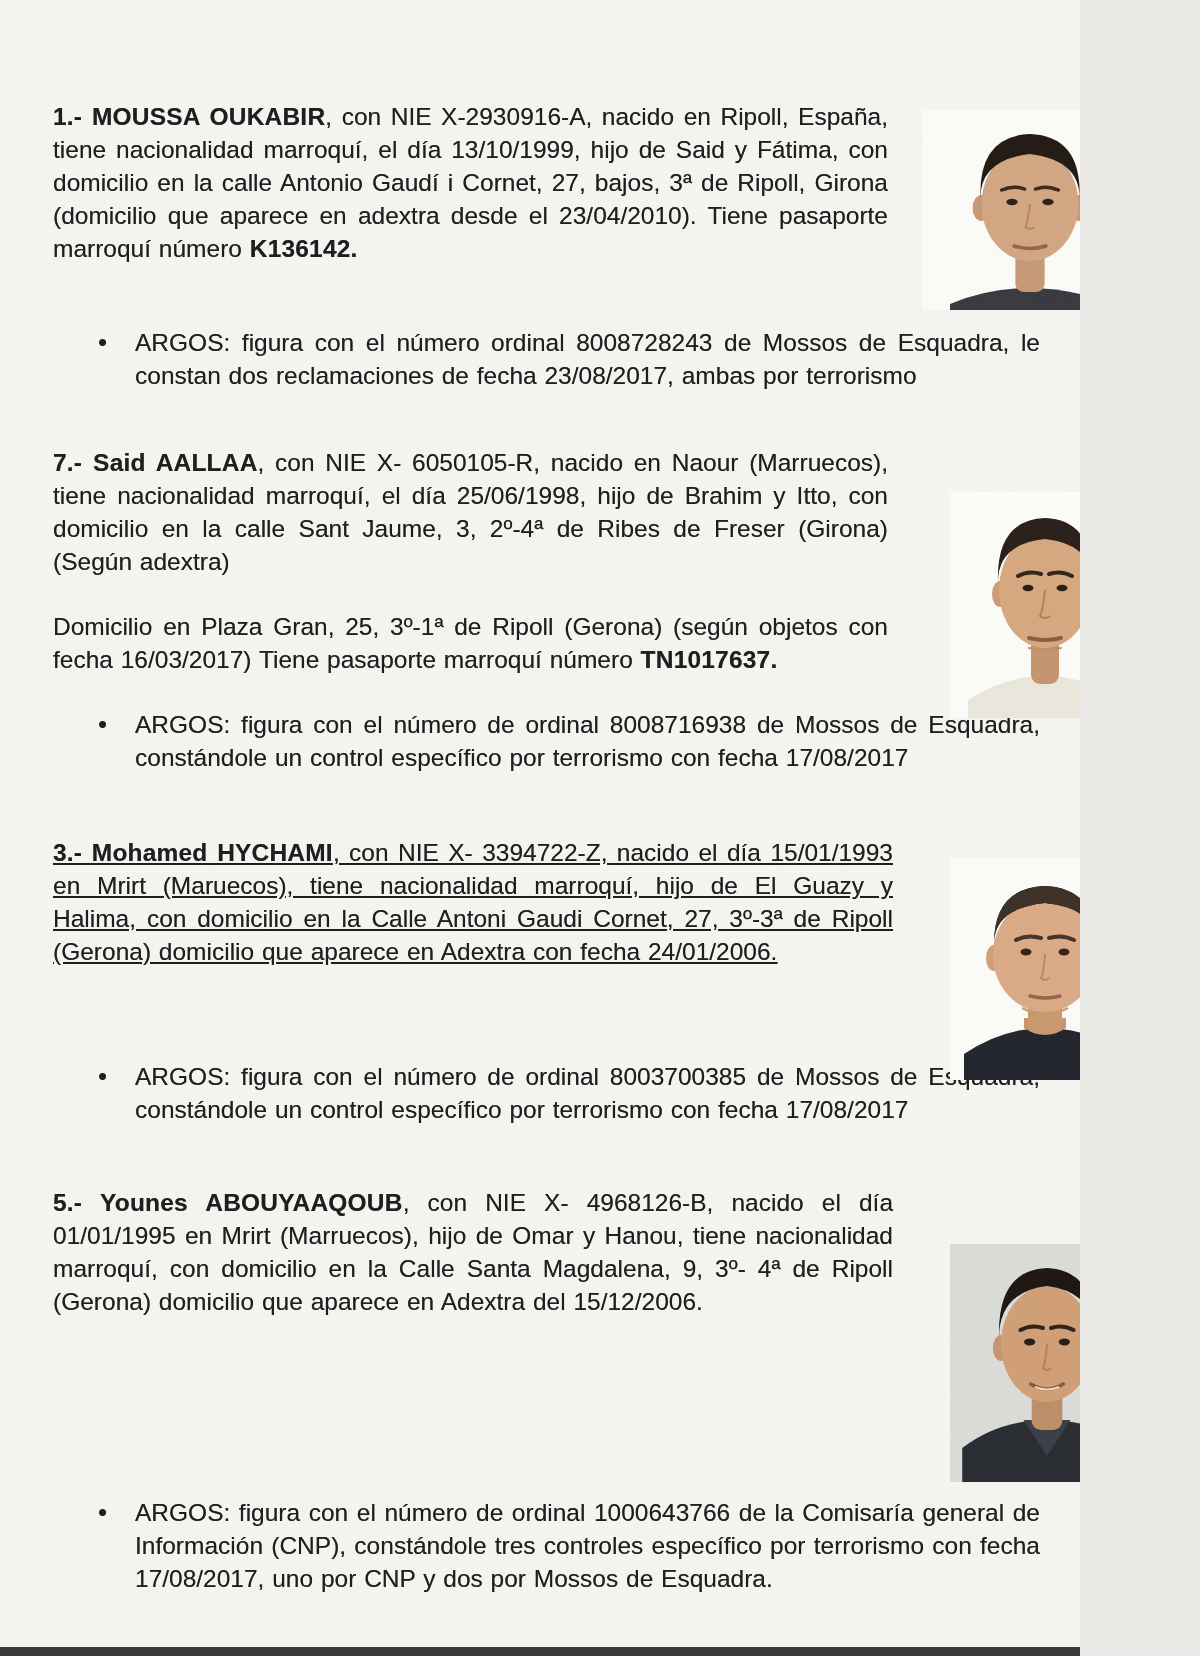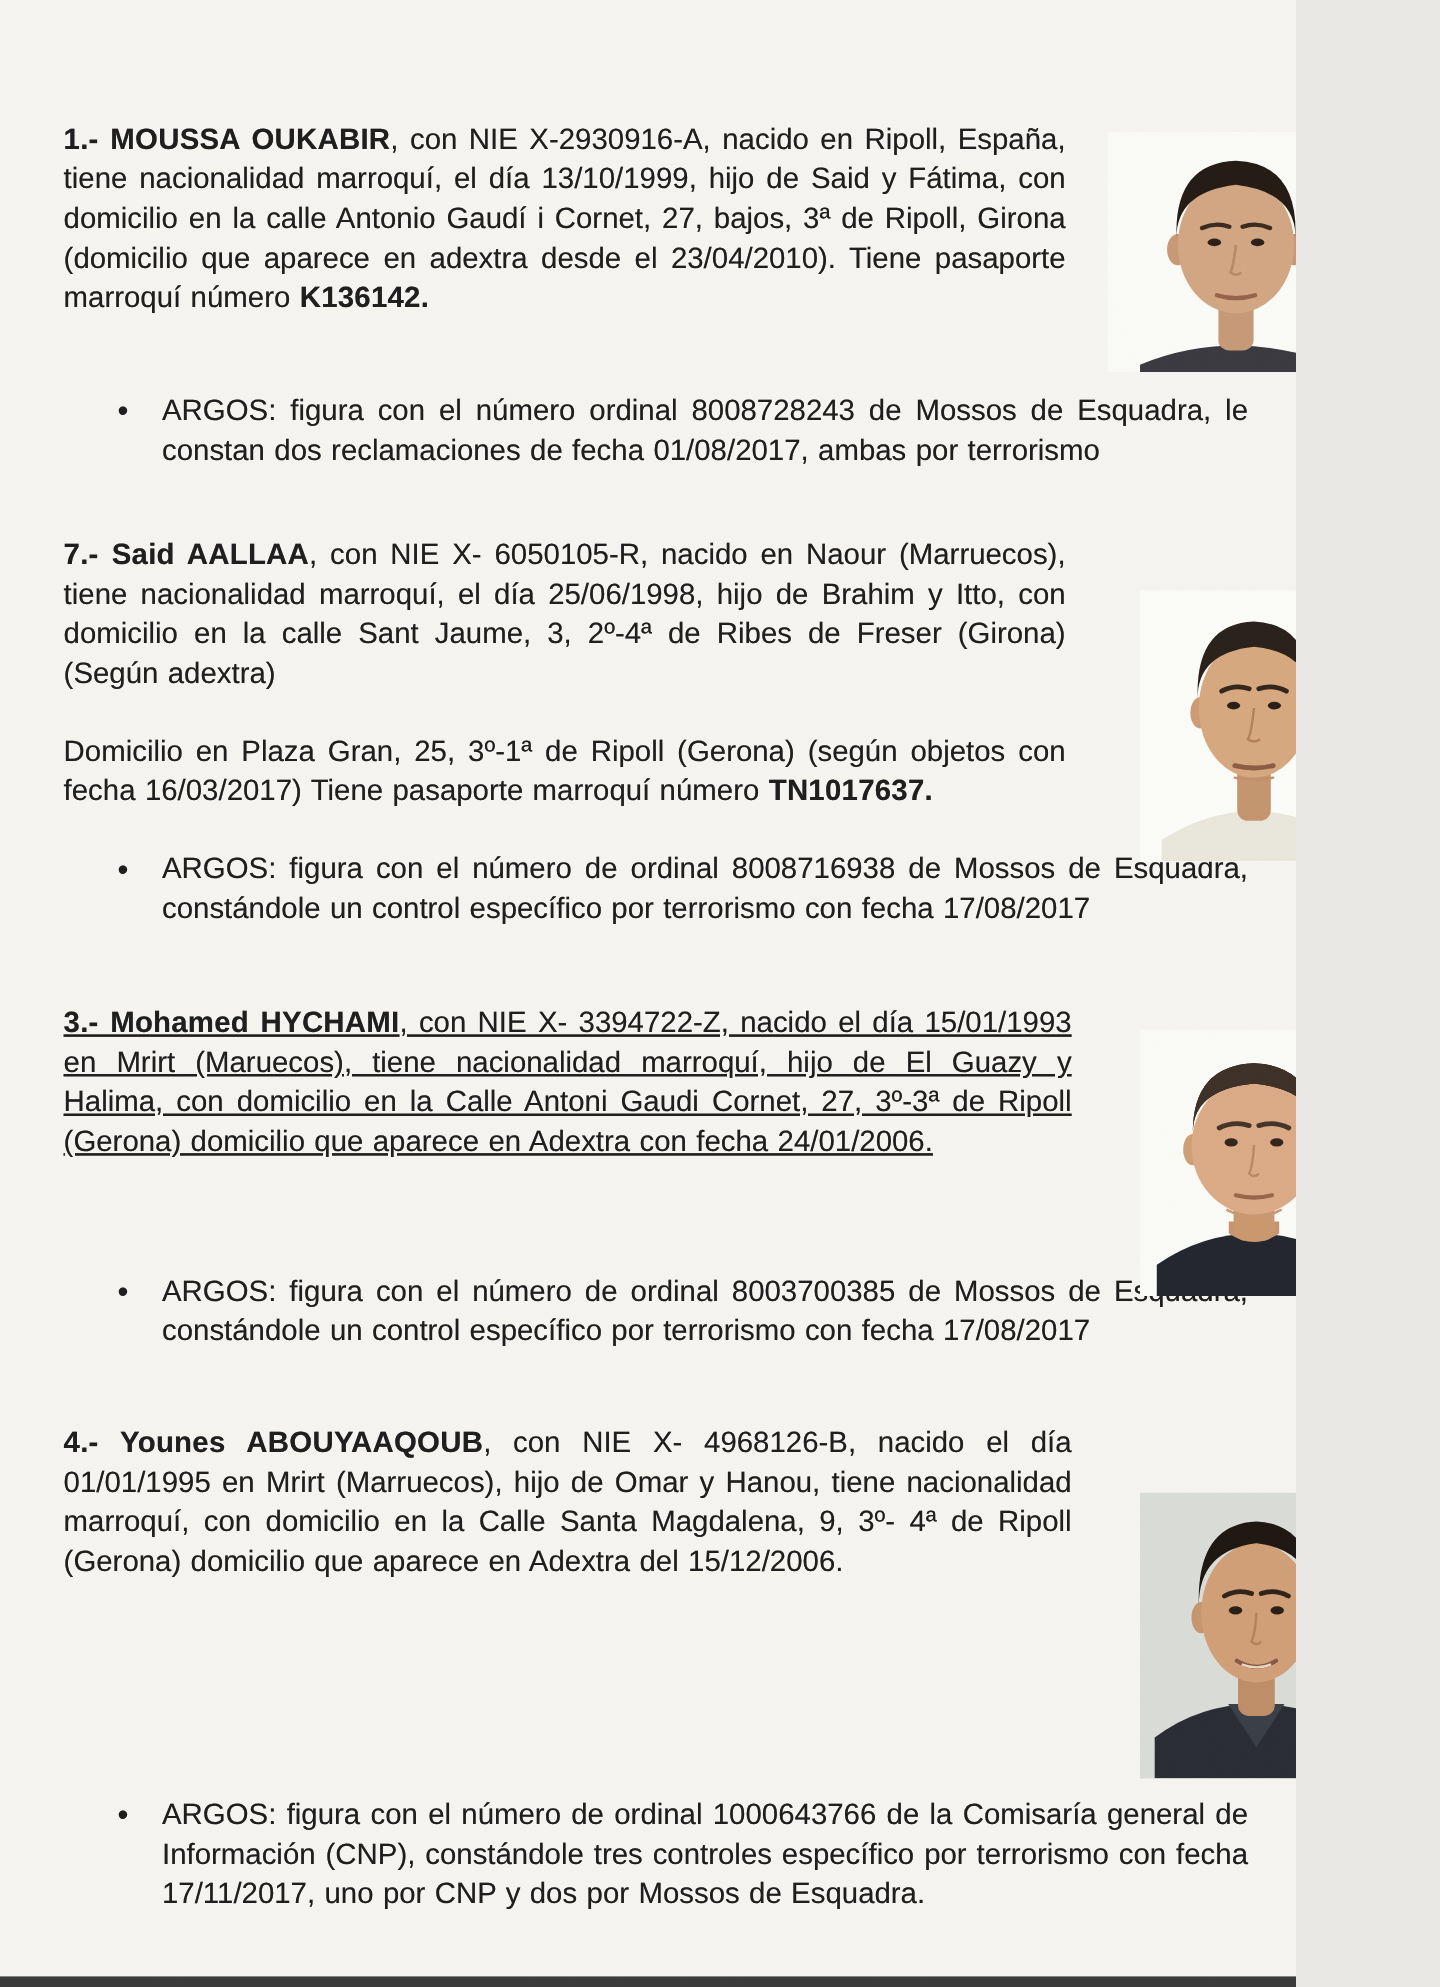--- a/index.html
+++ b/index.html
@@ -61,44 +61,44 @@
 </head>
 <body>
 
 <div class="page">
 
   <p class="entry-text" style="top:100px;left:53px;width:835px;"><b>1.- MOUSSA OUKABIR</b><span>, con NIE X-2930916-A, nacido en Ripoll, España, tiene nacionalidad marroquí, el día 13/10/1999, hijo de Said y Fátima, con domicilio en la calle Antonio Gaudí i Cornet, 27, bajos, 3ª de Ripoll, Girona (domicilio que aparece en adextra desde el 23/04/2010). Tiene pasaporte marroquí número</span>
     <b>K136142.</b></p>
 
   <div class="bullet-item" style="top:326px;left:98px;">
     <span class="bullet-dot">•</span>
-    <span class="bullet-text">ARGOS: figura con el número ordinal 8008728243 de Mossos de Esquadra, le constan dos reclamaciones de fecha 01/08/2017, ambas por terrorismo</span>
+    <span class="bullet-text">ARGOS: figura con el número ordinal 8008728243 de Mossos de Esquadra, le constan dos reclamaciones de fecha 23/08/2017, ambas por terrorismo</span>
   </div>
 
   <p class="entry-text" style="top:446px;left:53px;width:835px;"><b>7.- Said AALLAA</b><span>, con NIE X- 6050105-R, nacido en Naour (Marruecos), tiene nacionalidad marroquí, el día 25/06/1998, hijo de Brahim y Itto, con domicilio en la calle Sant Jaume, 3, 2º-4ª de Ribes de Freser (Girona) (Según adextra)</span></p>
   <p class="entry-text" style="top:578px;left:53px;width:835px;margin-top:32px;"><span>Domicilio en Plaza Gran, 25, 3º-1ª de Ripoll (Gerona) (según objetos con fecha 16/03/2017) Tiene pasaporte marroquí número</span>
     <b>TN1017637.</b></p>
 
   <div class="bullet-item" style="top:708px;left:98px;">
     <span class="bullet-dot">•</span>
     <span class="bullet-text">ARGOS: figura con el número de ordinal 8008716938 de Mossos de Esquadra, constándole un control específico por terrorismo con fecha 17/08/2017</span>
   </div>
 
   <p class="entry-text" style="top:836px;left:53px;width:840px;text-decoration:underline;"><b>3.- Mohamed HYCHAMI</b><span>, con NIE X- 3394722-Z, nacido el día 15/01/1993 en Mrirt (Maruecos), tiene nacionalidad marroquí, hijo de El Guazy y Halima, con domicilio en la Calle Antoni Gaudi Cornet, 27, 3º-3ª de Ripoll (Gerona) domicilio que aparece en Adextra con fecha 24/01/2006.</span></p>
 
   <div class="bullet-item" style="top:1060px;left:98px;">
     <span class="bullet-dot">•</span>
     <span class="bullet-text">ARGOS: figura con el número de ordinal 8003700385 de Mossos de Esquadra, constándole un control específico por terrorismo con fecha 17/08/2017</span>
   </div>
 
-  <p class="entry-text" style="top:1186px;left:53px;width:840px;"><b>4.- Younes ABOUYAAQOUB</b><span>, con NIE X- 4968126-B, nacido el día 01/01/1995 en Mrirt (Marruecos), hijo de Omar y Hanou, tiene nacionalidad marroquí, con domicilio en la Calle Santa Magdalena, 9, 3º- 4ª de Ripoll (Gerona) domicilio que aparece en Adextra del 15/12/2006.</span></p>
+  <p class="entry-text" style="top:1186px;left:53px;width:840px;"><b>5.- Younes ABOUYAAQOUB</b><span>, con NIE X- 4968126-B, nacido el día 01/01/1995 en Mrirt (Marruecos), hijo de Omar y Hanou, tiene nacionalidad marroquí, con domicilio en la Calle Santa Magdalena, 9, 3º- 4ª de Ripoll (Gerona) domicilio que aparece en Adextra del 15/12/2006.</span></p>
 
   <div class="bullet-item" style="top:1496px;left:98px;">
     <span class="bullet-dot">•</span>
-    <span class="bullet-text">ARGOS: figura con el número de ordinal 1000643766 de la Comisaría general de Información (CNP), constándole tres controles específico por terrorismo con fecha 17/11/2017, uno por CNP y dos por Mossos de Esquadra.</span>
+    <span class="bullet-text">ARGOS: figura con el número de ordinal 1000643766 de la Comisaría general de Información (CNP), constándole tres controles específico por terrorismo con fecha 17/08/2017, uno por CNP y dos por Mossos de Esquadra.</span>
   </div>
 
   <div class="photo" style="left:923px;top:110px;width:214px;height:200px;background:#fbfbf8;">
     <svg viewBox="0 0 190 200" preserveAspectRatio="none">
       <rect width="190" height="200" fill="#fbfbf8"></rect>
       <path d="M24,200 L24,194 Q58,178 95,178 Q132,178 166,194 L166,200 Z" fill="#3a3a40"></path>
       <rect x="82" y="134" width="26" height="48" rx="8" fill="#c79a77"></rect>
       <ellipse cx="52" cy="98" rx="8" ry="13" fill="#c99a77"></ellipse>
       <ellipse cx="138" cy="98" rx="8" ry="13" fill="#c99a77"></ellipse>
       <ellipse cx="95" cy="94" rx="43" ry="57" fill="#d3a783"></ellipse>

